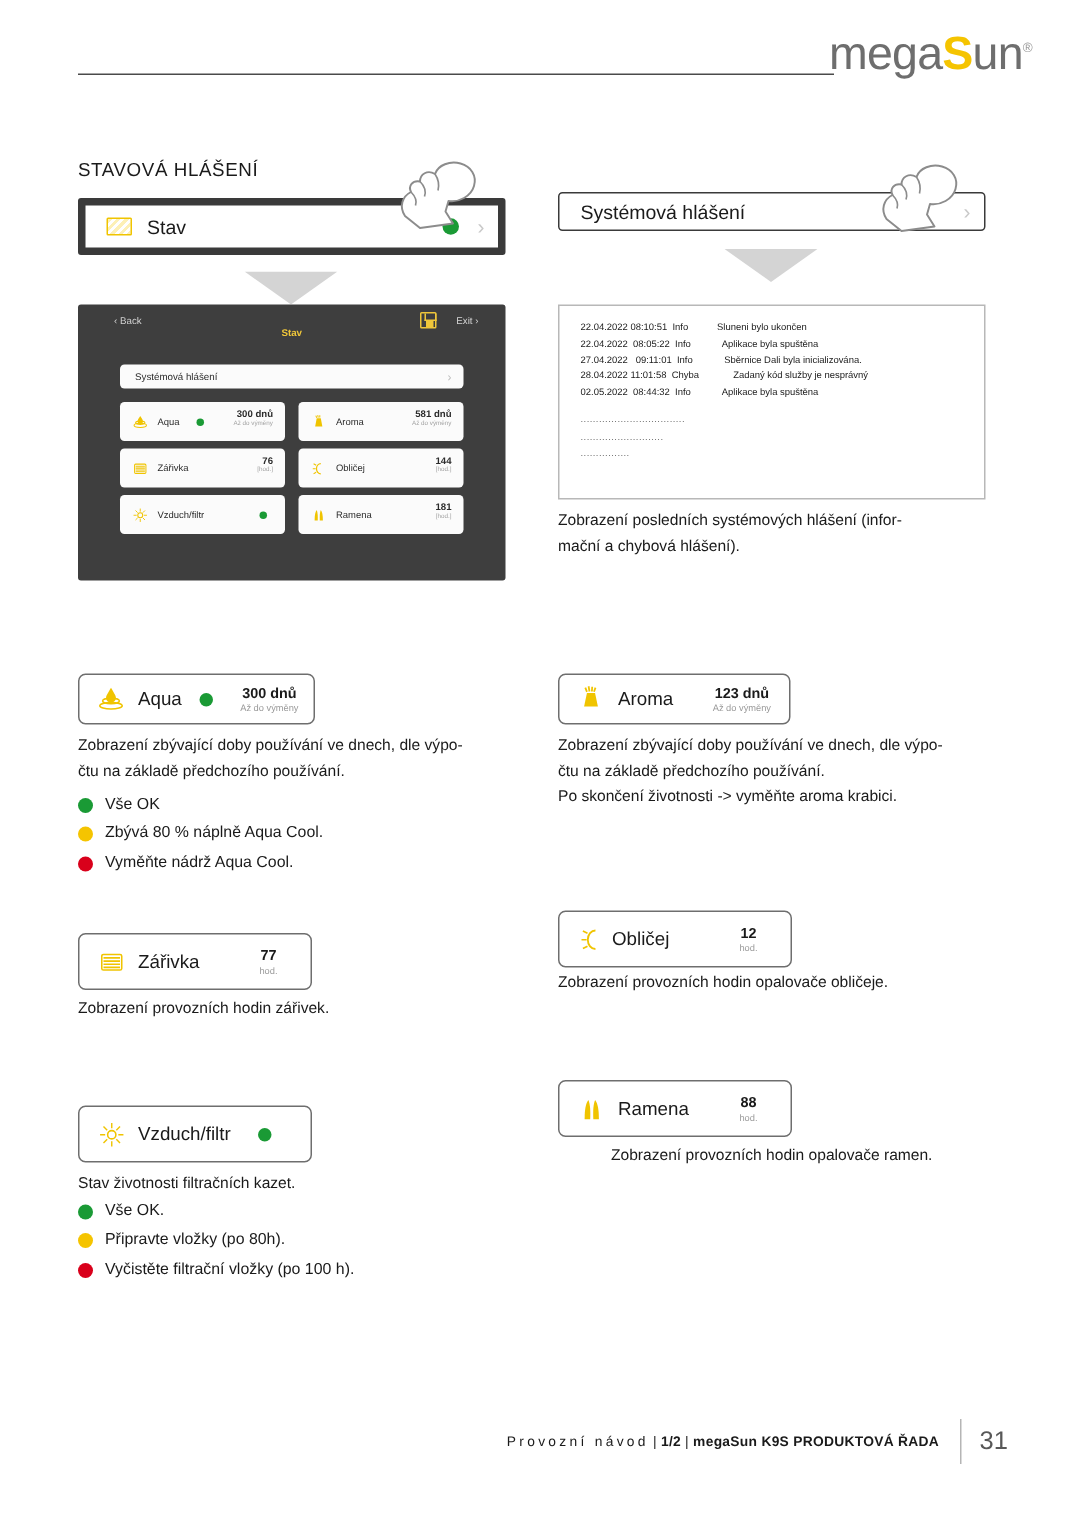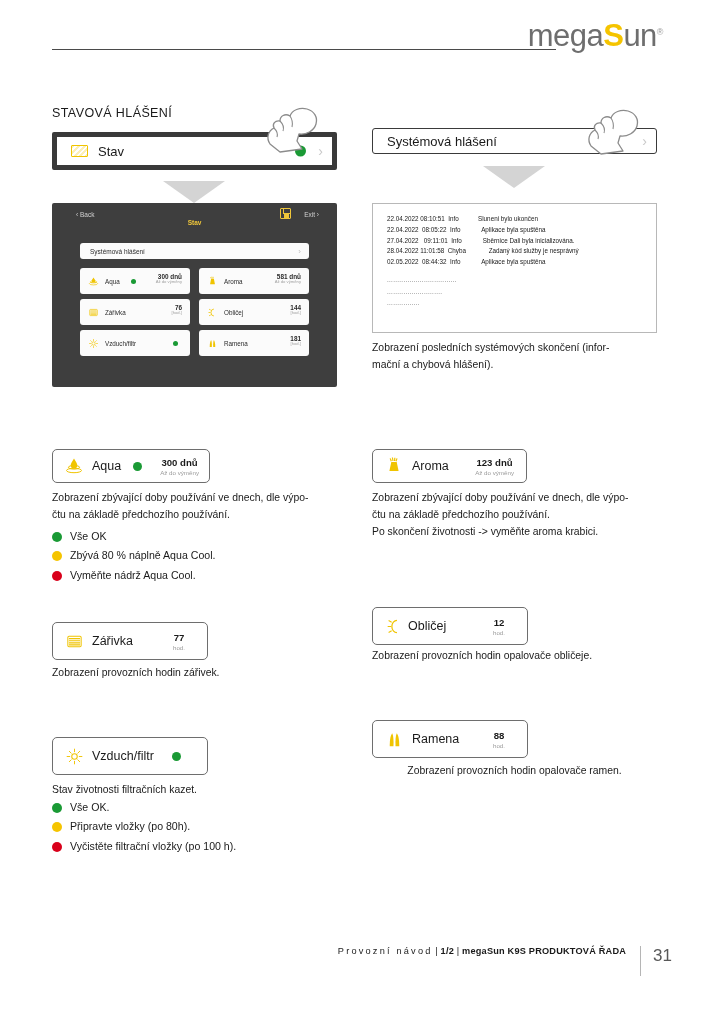--- a/index.html
+++ b/index.html
@@ -8,21 +8,21 @@
     background: #ffffff;
     font-family: "Liberation Sans", sans-serif;
     color: #1a1a1a;
     overflow: hidden;
   }
   .page { position: relative; width: 724px; height: 1024px; }
 
   
   .header { position: absolute; top: 0; left: 0; width: 724px; height: 72px; }
   .logo {
-    position: absolute; right: 61px; top: 18px;
+    position: absolute; right: 36px; top: 18px;
     font-size: 31px; letter-spacing: -0.5px;
     font-family: "Liberation Sans", sans-serif;
     color: #6e6e6e; font-weight: 400; white-space: nowrap; text-align: right;
   }
   .logo .s { color: #f5c400; font-weight: 700; }
   .logo .reg { font-size: 9px; vertical-align: super; color: #9a9a9a; }
   .header-rule {
     position: absolute; left: 52px; top: 49px;
     width: 504px; height: 1px; background: #4a4a4a;
   }
@@ -163,21 +163,21 @@
 
   
   .bullets { position: absolute; }
   .bullet { display: flex; align-items: flex-start; margin-bottom: 3.5px; }
   .bullet .bdot {
     width: 10px; height: 10px; border-radius: 50%; margin-right: 8px; margin-top: 3px; flex: 0 0 auto;
   }
   .bullet .btxt { font-size: 10.6px; line-height: 1.5; color: #1a1a1a; }
 
   
-  .footer { position: absolute; right: 52px; bottom: 48px; display: flex; align-items: flex-start; }
+  .footer { position: absolute; right: 52px; bottom: 48px; display: flex; align-items: center; }
   .footer-text { font-size: 9.2px; letter-spacing: 0.2px; color: #1a1a1a; }
   .footer-text .sp { letter-spacing: 2.2px; }
   .footer-text b { font-weight: 700; }
   .footer-sep { width: 1px; height: 30px; background: #b5b5b5; margin: 0 12px 0 14px; }
   .footer-page { font-size: 17px; color: #585858; }
 </style>
 </head>
 <body>
 
 <div class="page">
@@ -330,21 +330,21 @@
     <div class="logrow">27.04.2022   09:11:01  Info            Sběrnice Dali byla inicializována.</div>
     <div class="logrow">28.04.2022 11:01:58  Chyba             Zadaný kód služby je nesprávný</div>
     <div class="logrow">02.05.2022  08:44:32  Info            Aplikace byla spuštěna</div>
     <div style="height:6px"></div>
     <div class="logdots">..................................</div>
     <div class="logdots">...........................</div>
     <div class="logdots">................</div>
   </div>
 
   <div class="caption justify" style="left:372px; top:340px; width:285px;">
-    <div>Zobrazení posledních systémových skončení (infor-</div>
+    <div>Zobrazení posledních systémových hlášení (infor-</div>
     <div>mační a chybová hlášení).</div>
   </div>
 
   <div class="card" style="left:52px; top:449px; width:158px; height:34px;">
     <span class="cicon">
       <svg viewBox="0 0 20 20" width="20" height="20">
           <ellipse cx="10" cy="14.5" rx="7.5" ry="2.2" fill="none" stroke="#f0c400" stroke-width="1"></ellipse>
           <ellipse cx="10" cy="11.3" rx="5.6" ry="1.8" fill="none" stroke="#f0c400" stroke-width="1"></ellipse>
           <path d="M10 2.5 C12 6 13.3 7.7 13.3 9.2 A3.3 3.3 0 0 1 6.7 9.2 C6.7 7.7 8 6 10 2.5Z" fill="#f0c400"></path>
         </svg>

